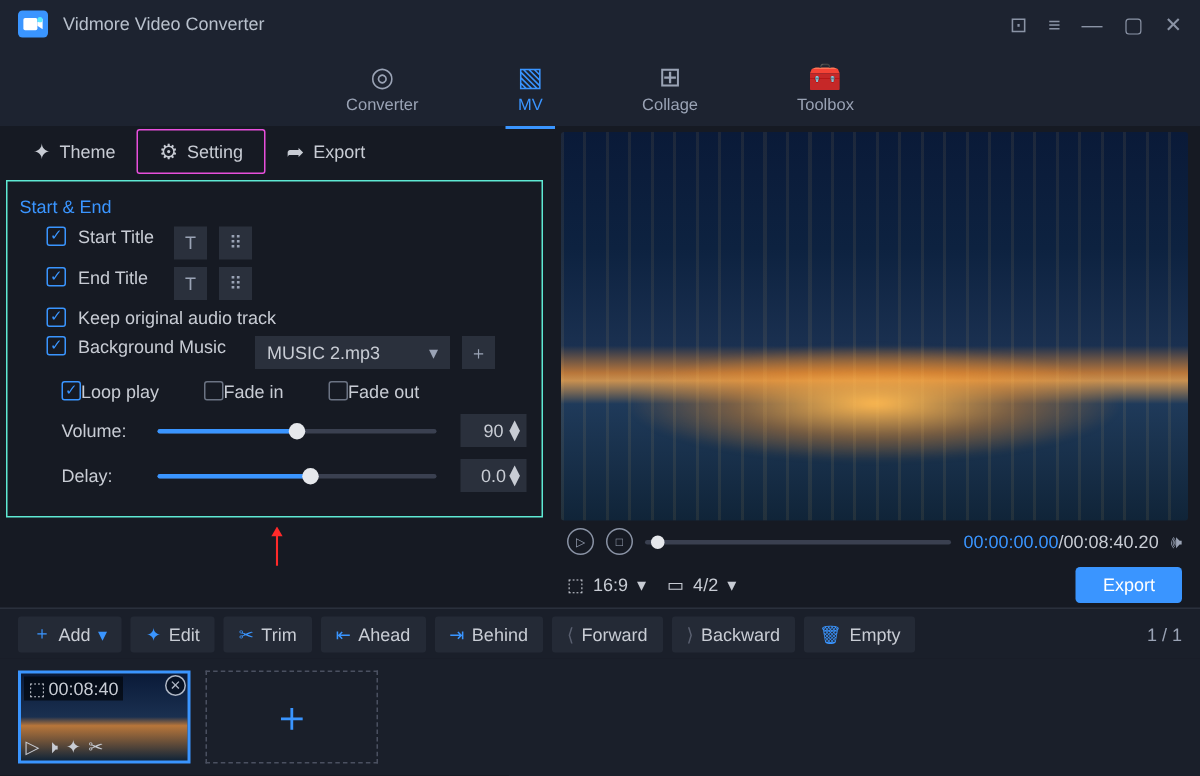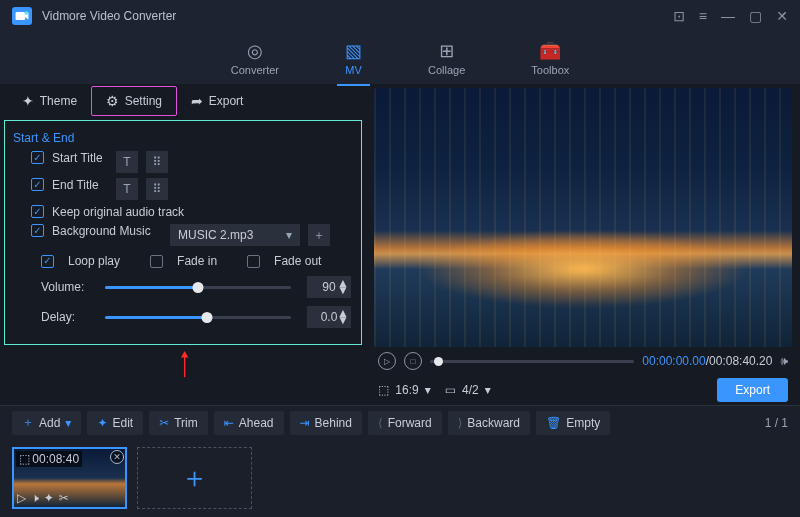--- a/index.html
+++ b/index.html
@@ -29,21 +29,21 @@
 .chk{width:13px;height:13px;border:1px solid #3a95ff;border-radius:2px;display:inline-flex;align-items:center;justify-content:center;cursor:pointer}
 .chk.on::after{content:"✓";color:#3a95ff;font-size:10px;line-height:1}
 .chk.off{border-color:#6b7383}
 .txtfield{flex:1;height:22px;background:#2a303c;border:none;padding:0 8px;color:#c8ccd4}
 .placeholder{color:#6b7383}
 .iconbtn{width:22px;height:22px;background:#2a303c;display:flex;align-items:center;justify-content:center;cursor:pointer;color:#9aa3b5;font-size:12px}
 .sel{flex:0 0 130px;height:22px;background:#2a303c;display:flex;align-items:center;justify-content:space-between;padding:0 8px;cursor:pointer}
 .sel .caret{color:#9aa3b5}
 .indent{margin-left:18px}
 .subrow{display:flex;gap:30px;margin:8px 0 6px 28px;align-items:center}
-.chkpair{display:flex;align-items:center;gap:14px}
+.chkpair{display:flex;align-items:flex-start;gap:0}
 .slider-row{display:flex;align-items:center;gap:16px;margin:8px 0 6px 28px}
 .slider-row .lbl{width:48px}
 .slider{flex:1;height:3px;background:#3a4050;border-radius:2px;position:relative}
 .slider .fill{position:absolute;left:0;top:0;bottom:0;background:#3a95ff;border-radius:2px}
 .slider .thumb{position:absolute;top:-4px;width:11px;height:11px;border-radius:50%;background:#e6e8ec;transform:translateX(-50%)}
 .spin{width:44px;height:22px;background:#2a303c;display:flex;align-items:center;justify-content:center;position:relative}
 .spin .arrows{position:absolute;right:2px;display:flex;flex-direction:column;font-size:7px;line-height:7px;color:#8a93a5}
 .arrow-ann{height:30px;display:flex;justify-content:center;align-items:flex-start}
 .arrow-ann svg{height:28px}
 .right{flex:1;display:flex;flex-direction:column;padding:4px 8px 0 4px}

